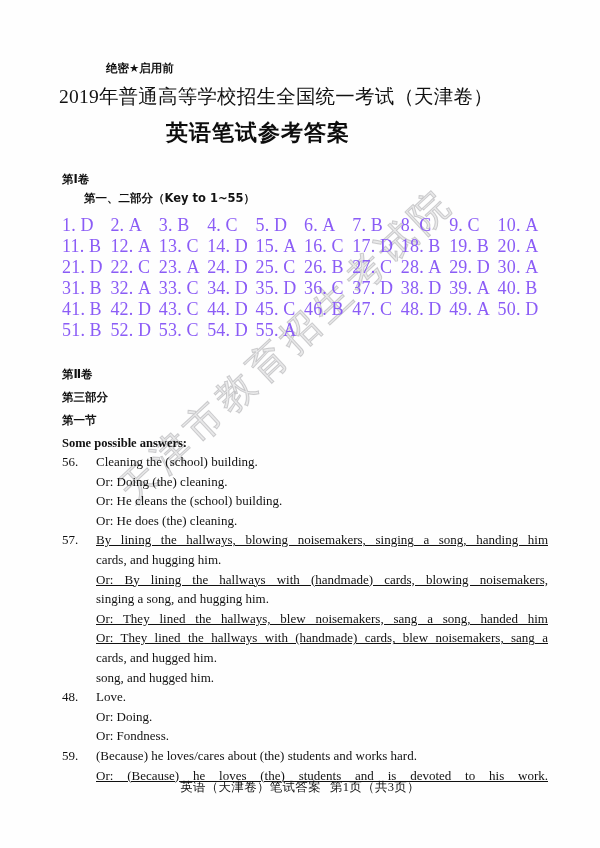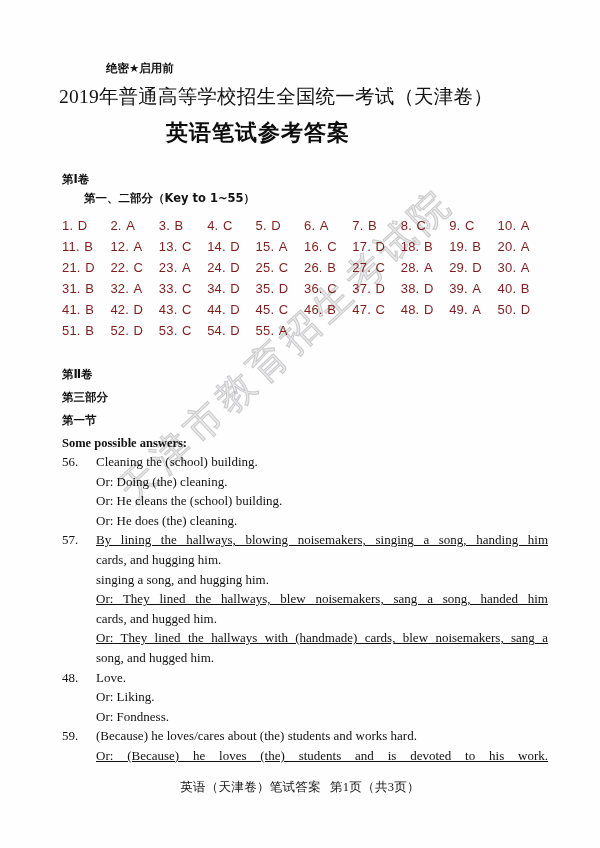--- a/index.html
+++ b/index.html
@@ -130,23 +130,23 @@
     width: 484px;
   }
   .ans-row {
     display: flex;
     height: 21px;
     align-items: center;
   }
   .ans-cell {
     width: 48.4px;
     flex: 0 0 48.4px;
-    font-family: Liberation Sans, sans-serif;
-    font-size: 13px;
-    color: #7f1d1d;
+    font-family: Liberation Serif, serif;
+    font-size: 18px;
+    color: #8b5cf6;
     white-space: nowrap;
     letter-spacing: 0.2px;
   }
   .ans-cell .num { }
   .ans-cell .val { margin-left: 4.5px; }
 
   
   #written {
     position: absolute;
     left: 62px;
@@ -300,32 +300,33 @@
               <div class="q-line">Or: Doing (the) cleaning.</div>
               <div class="q-line">Or: He cleans the (school) building.</div>
               <div class="q-line">Or: He does (the) cleaning.</div>
             </div>
           </div>
           <div class="q-block">
             <div class="q-num">57.</div>
             <div class="q-lines">
               <div class="q-line justify-all">By lining the hallways, blowing noisemakers, singing a song, handing him</div>
               <div class="q-line">cards, and hugging him.</div>
+              <div class="q-line justify-all">Or: By lining the hallways with (handmade) cards, blowing noisemakers,</div>
               <div class="q-line">singing a song, and hugging him.</div>
               <div class="q-line justify-all">Or: They lined the hallways, blew noisemakers, sang a song, handed him</div>
+              <div class="q-line justify-all">Or: They lined the hallways with (handmade) cards, blew noisemakers, sang a</div>
               <div class="q-line">cards, and hugged him.</div>
-              <div class="q-line justify-all">Or: They lined the hallways with (handmade) cards, blew noisemakers, sang a</div>
               <div class="q-line">song, and hugged him.</div>
             </div>
           </div>
           <div class="q-block">
             <div class="q-num">48.</div>
             <div class="q-lines">
               <div class="q-line">Love.</div>
-              <div class="q-line">Or: Liking.</div>
+              <div class="q-line">Or: Doing.</div>
               <div class="q-line">Or: Fondness.</div>
             </div>
           </div>
           <div class="q-block">
             <div class="q-num">59.</div>
             <div class="q-lines">
               <div class="q-line">(Because) he loves/cares about (the) students and works hard.</div>
               <div class="q-line justify-all">Or: (Because) he loves (the) students and is devoted to his work.</div>
             </div>
           </div>

